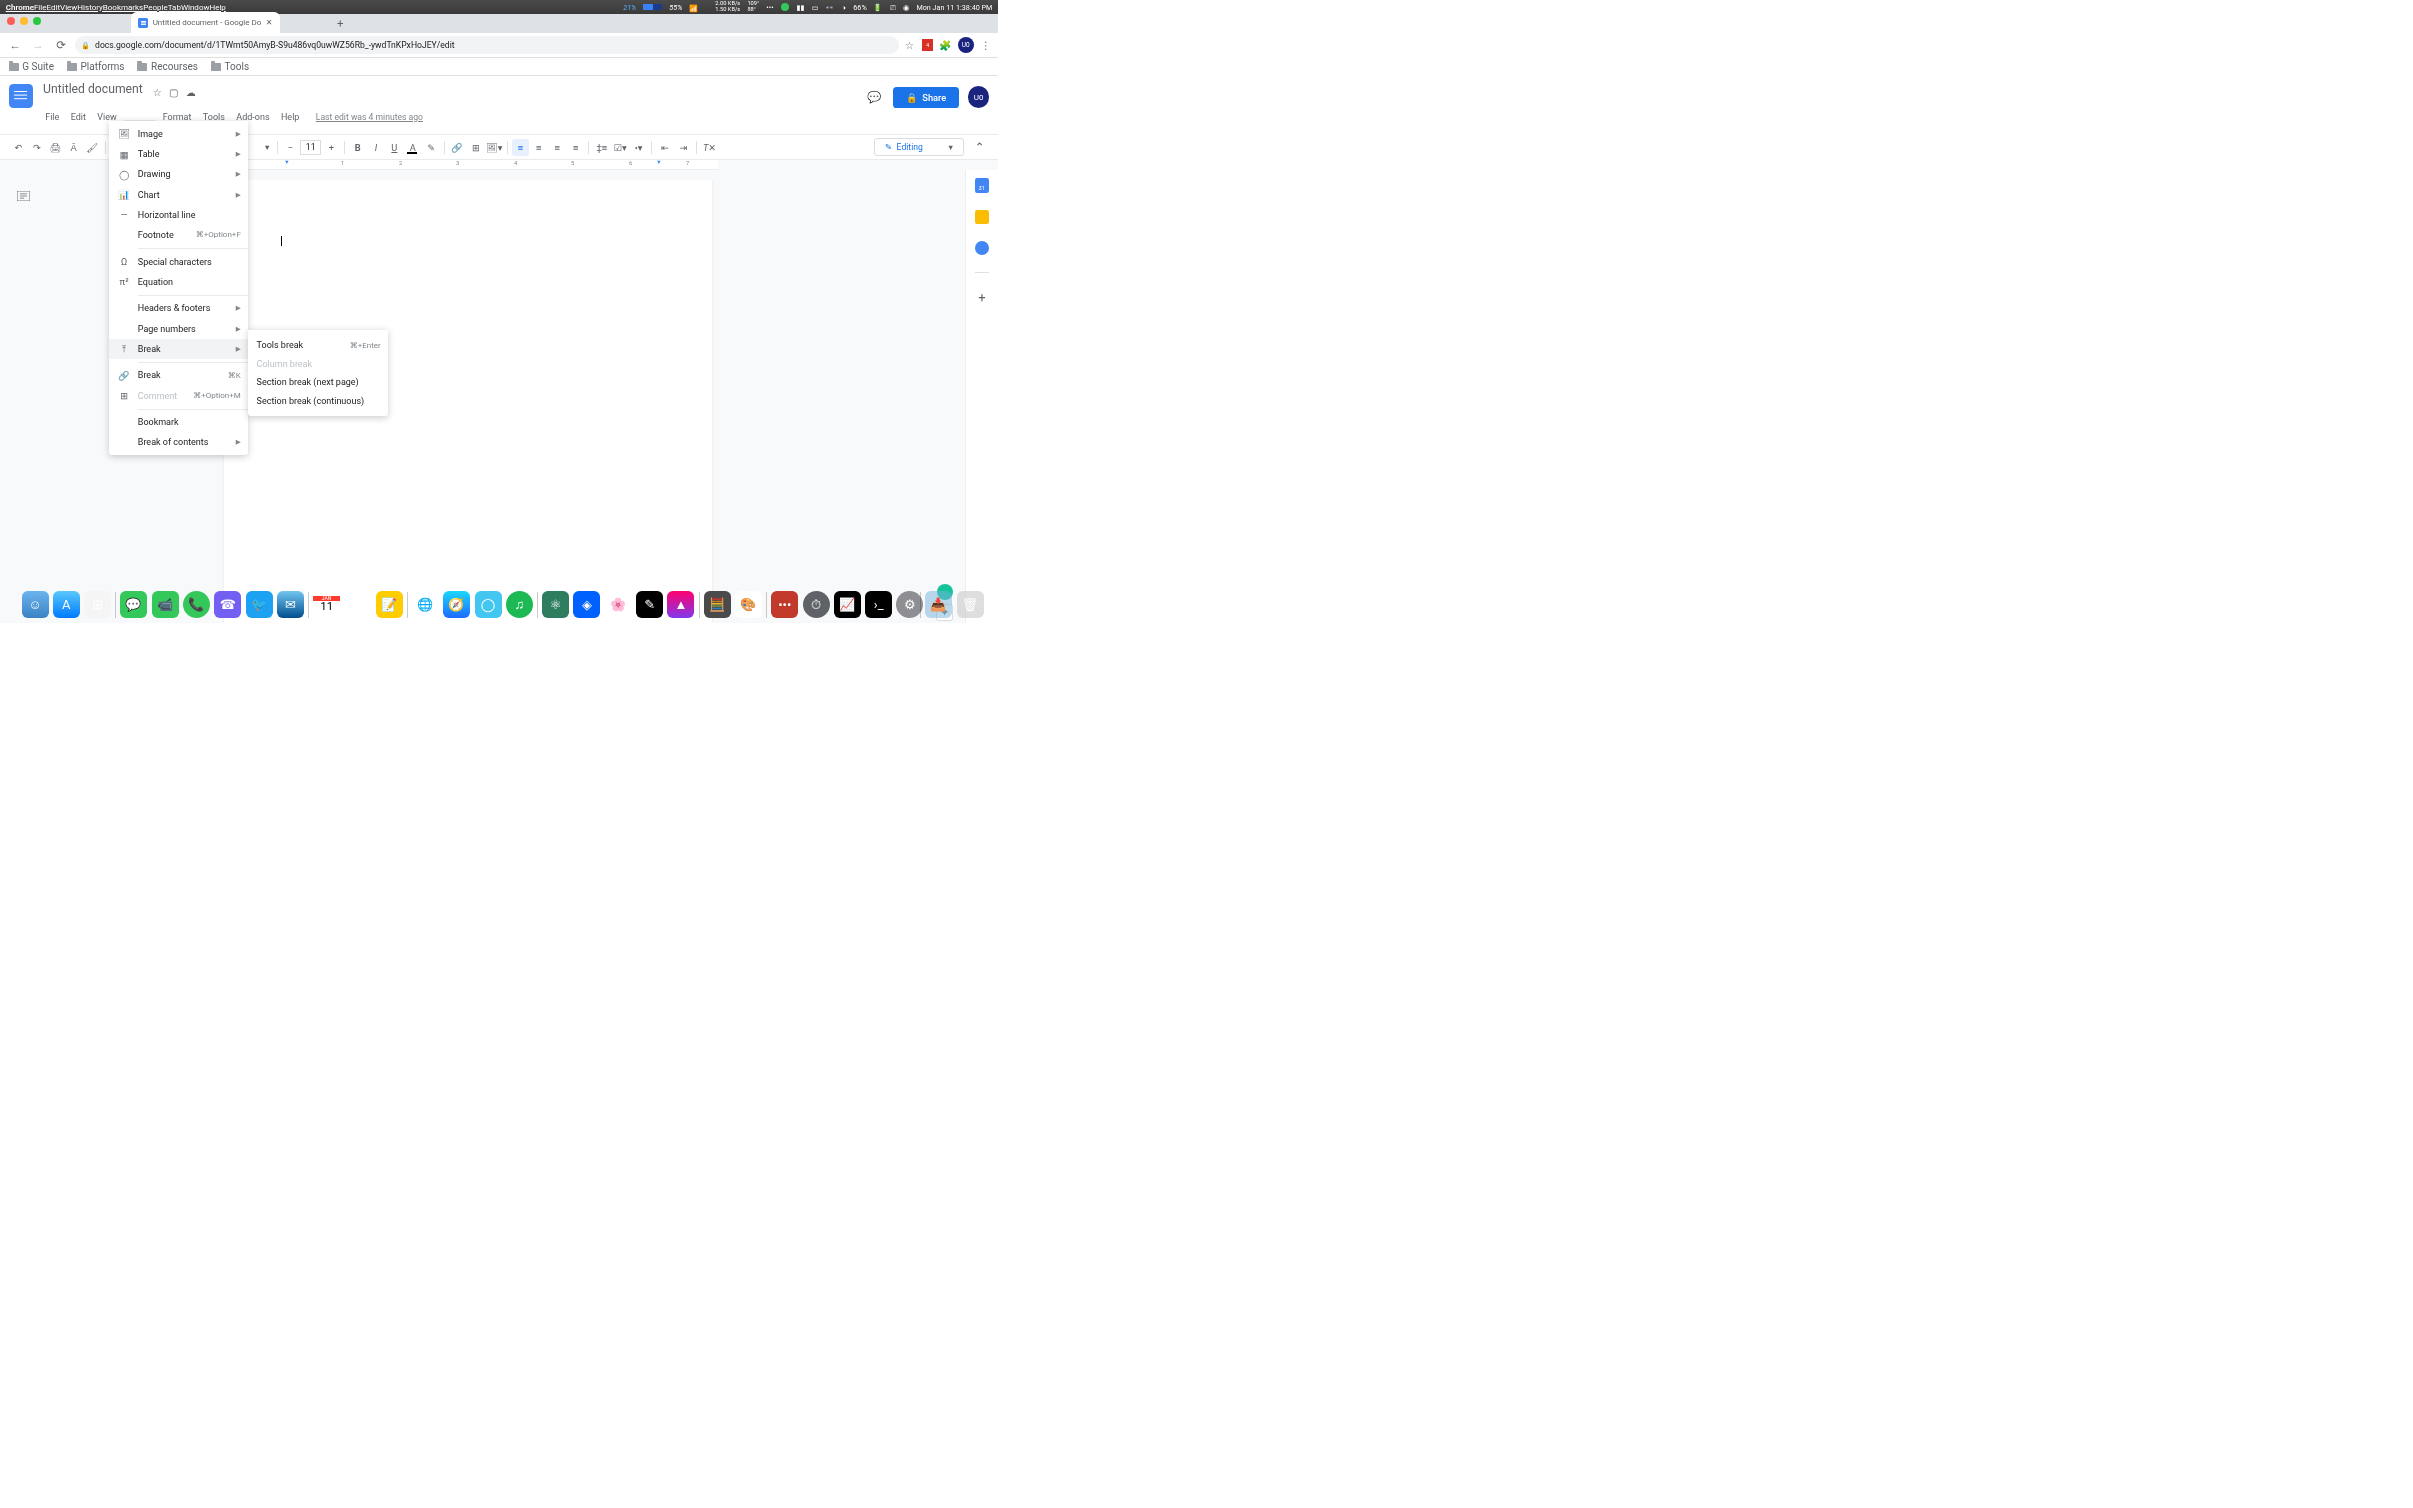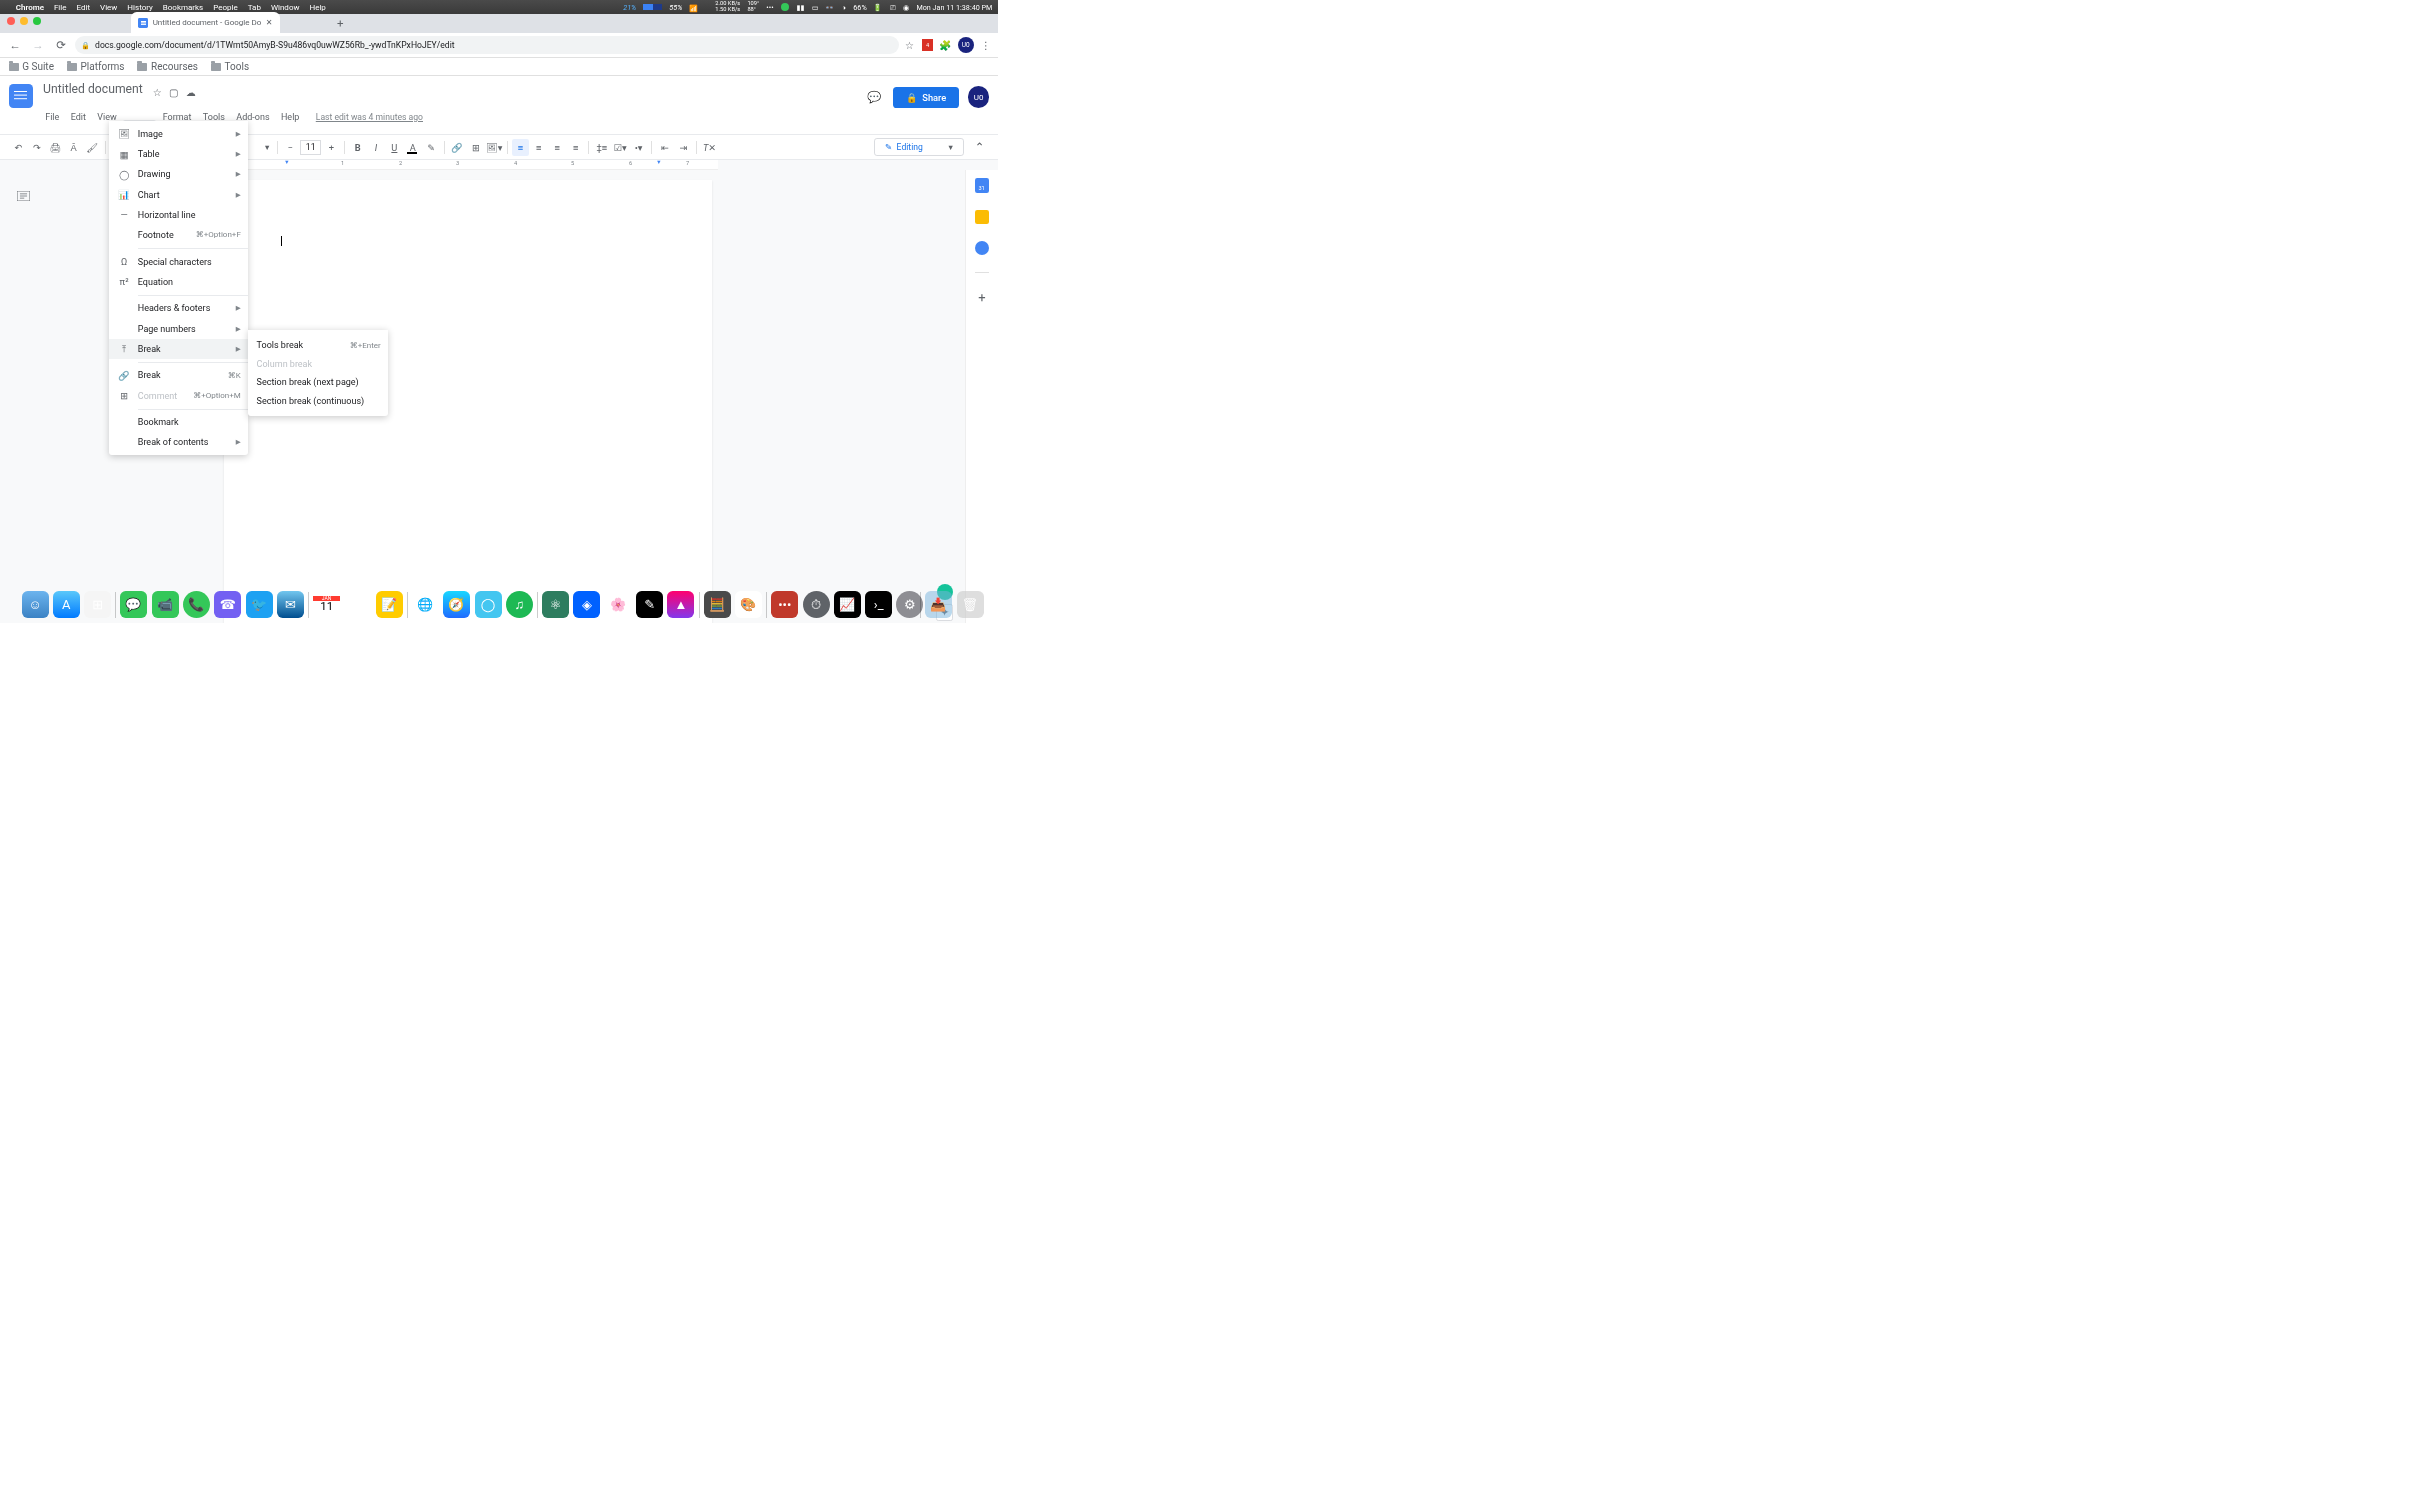--- a/index.html
+++ b/index.html
@@ -1,20 +1,20 @@
 <!DOCTYPE html>
 <html style="font-size:11.5px"><head>
 <meta charset="utf-8">
 <style>
 *{margin:0;padding:0;box-sizing:border-box;font-family:-apple-system,BlinkMacSystemFont,"Segoe UI",Roboto,Arial,sans-serif;}
 body{width:998px;height:623px;background:#fff;overflow:hidden;position:relative;}
 
 
 .mac-menubar{height:14.4px;background:linear-gradient(#4a4a4a,#3a3a3a);color:#fff;display:flex;align-items:center;font-size:8px;padding:0 5.7px;justify-content:space-between;}
-.mac-left{display:flex;gap:10px;align-items:flex-start;}
+.mac-left{display:flex;align-items:flex-start;text-decoration:underline;}
 .mac-left span:first-child{font-size:9.3px;}
 .mac-left .bold{font-weight:600;}
 .mac-right{display:flex;gap:7.2px;align-items:center;font-size:7.2px;}
 .mac-right .stat{display:flex;align-items:center;gap:1.4px;font-style:italic;}
 .mac-right .tiny{font-size:5.7px;line-height:5.7px;}
 .tab-bar{height:19px;background:#dee1e6;display:flex;align-items:flex-end;padding-left:7.2px;gap:47px;}
 .traffic-lights{display:flex;gap:5px;align-items:center;margin-right:43px;margin-bottom:8.6px;}
 .tl{width:8px;height:8px;border-radius:50%;}
 .tl.red{background:#ff5f57;}
 .tl.yellow{background:#febc2e;}

